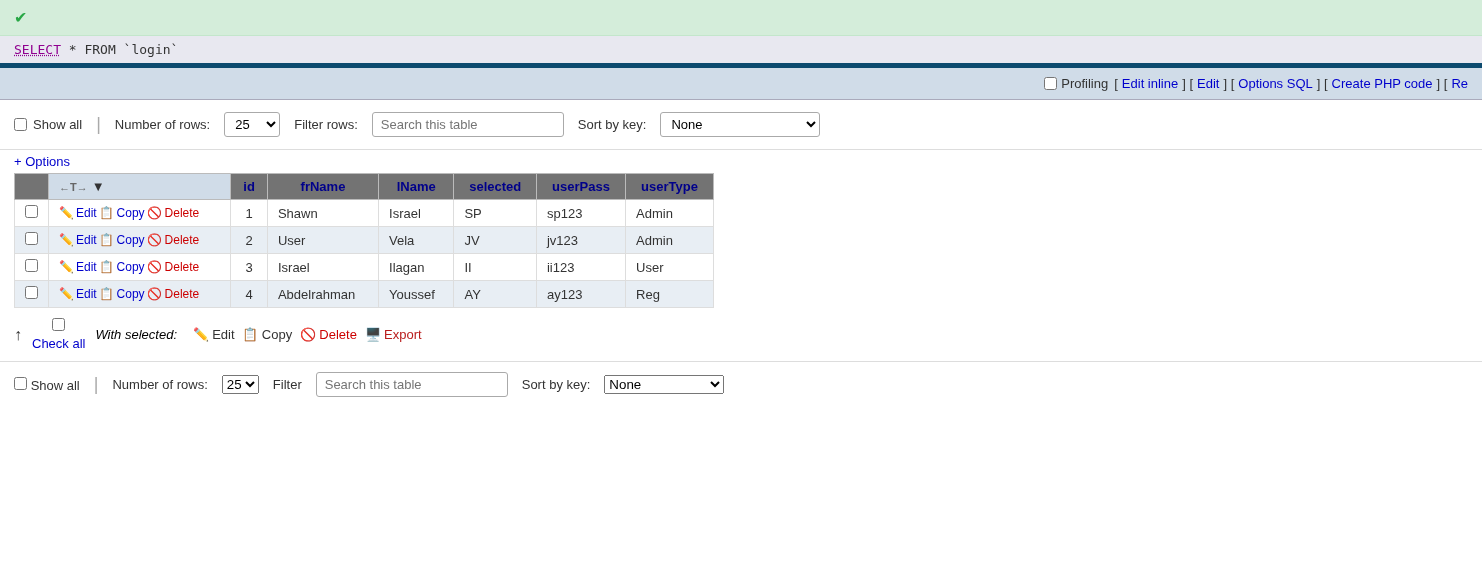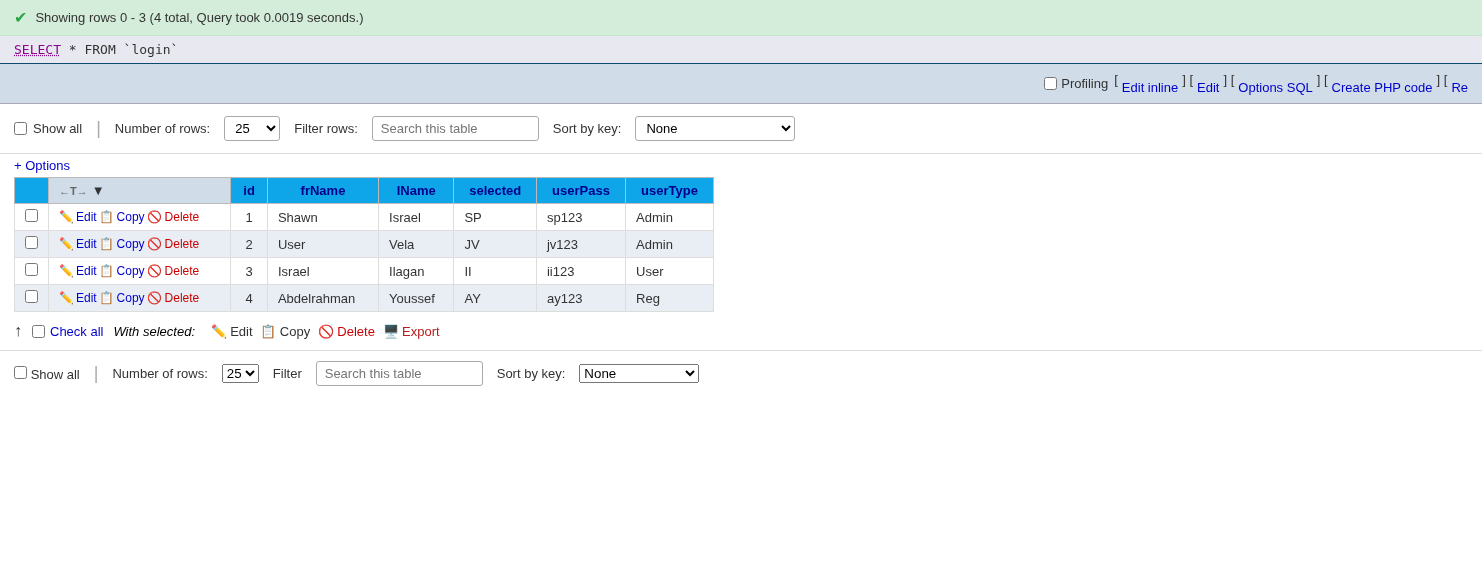--- a/index.html
+++ b/index.html
@@ -14,37 +14,37 @@
       border-bottom: 1px solid #c3e6cb;
     }
     .success-bar .check-icon { color: #28a745; font-size: 16px; }
     .success-bar .message { font-size: 13px; color: #333; }
 
     .sql-bar {
       background: #e8e8f0;
       padding: 6px 14px;
       font-family: monospace;
       font-size: 13px;
-      border-bottom: 1px solid #0c4a6e;
+      border-bottom: 5px solid #0c4a6e;
     }
     .sql-keyword { color: #900090; text-decoration: underline dotted; }
     .sql-tablename { color: #333; }
 
     .toolbar-bar {
       background: #d0dce8;
       padding: 8px 14px;
       display: flex;
       align-items: center;
       justify-content: flex-end;
       gap: 6px;
       border-bottom: 1px solid #aab;
     }
     .toolbar-bar label { display: flex; align-items: center; gap: 4px; font-size: 13px; }
     .toolbar-bar .toolbar-links { display: flex; gap: 4px; font-size: 13px; }
-    .toolbar-links a { color: #333; text-decoration: none; margin-top: 8px; }
+    .toolbar-links a { color: #333; text-decoration: none; }
     .toolbar-links .bracket { color: #333; }
     .toolbar-links .link-btn { color: #00c; cursor: pointer; }
 
     .controls-bar {
       padding: 12px 14px;
       display: flex;
       align-items: center;
       gap: 14px;
       background: #fff;
       border-bottom: 1px solid #ddd;
@@ -57,21 +57,21 @@
       border-radius: 3px;
       font-size: 13px;
       background: #fff;
     }
     .controls-bar .filter-label { font-size: 13px; color: #333; }
     .filter-input {
       padding: 4px 8px;
       border: 1px solid #aaa;
       border-radius: 3px;
       font-size: 13px;
-      width: 167px;
+      width: 192px;
     }
     .sort-label { font-size: 13px; color: #333; }
     .sort-select {
       padding: 3px 8px;
       border: 1px solid #aaa;
       border-radius: 3px;
       font-size: 13px;
       background: #fff;
       min-width: 160px;
     }
@@ -87,21 +87,21 @@
       overflow-x: auto;
     }
 
     table.data-table {
       border-collapse: collapse;
       width: auto;
       min-width: 700px;
     }
 
     table.data-table th {
-      background: #0ea5e9;
+      background: #737373;
       border: 1px solid #bbb;
       padding: 5px 10px;
       font-weight: bold;
       font-size: 13px;
       white-space: nowrap;
       color: #333;
     }
     table.data-table th.col-actions {
       background: #d0dce8;
     }
@@ -163,21 +163,20 @@
       border-top: 1px solid #ddd;
     }
     .th-inner { display: flex; align-items: center; gap: 4px; }
     .resize-handle { display: inline-flex; align-items: center; gap: 1px; color: #666; font-size: 11px; }
   </style>
 </head>
 <body>
 
 <div class="success-bar">
   <span class="check-icon">✔</span>
-  <span class="message">Showing rows 0 - 3 (4 total, Query took 0.0019 seconds.)</span>
 </div>
 
 <div class="sql-bar">
   <span class="sql-keyword">SELECT</span>
   <span> * FROM </span>
   <span class="sql-tablename">`login`</span>
 </div>
 
 <div class="toolbar-bar">
   <label>
@@ -344,21 +343,21 @@
           <td>AY</td>
           <td>ay123</td>
           <td>Reg</td>
         </tr>
       </tbody>
   </table>
 </div>
 
 <div class="bottom-actions">
   <span class="up-arrow">↑</span>
-  <label style="cursor:pointer;">
+  <label style="cursor:pointer;flex-direction:column;">
     <input type="checkbox" style="">
     <span>Check all</span>
   </label>
   <span class="with-selected">With selected:</span>
   <div class="action-group">
     <a class="action-link">
       <span>✏️</span>
       <span class="edit-text">Edit</span>
     </a>
     <a class="action-link">

